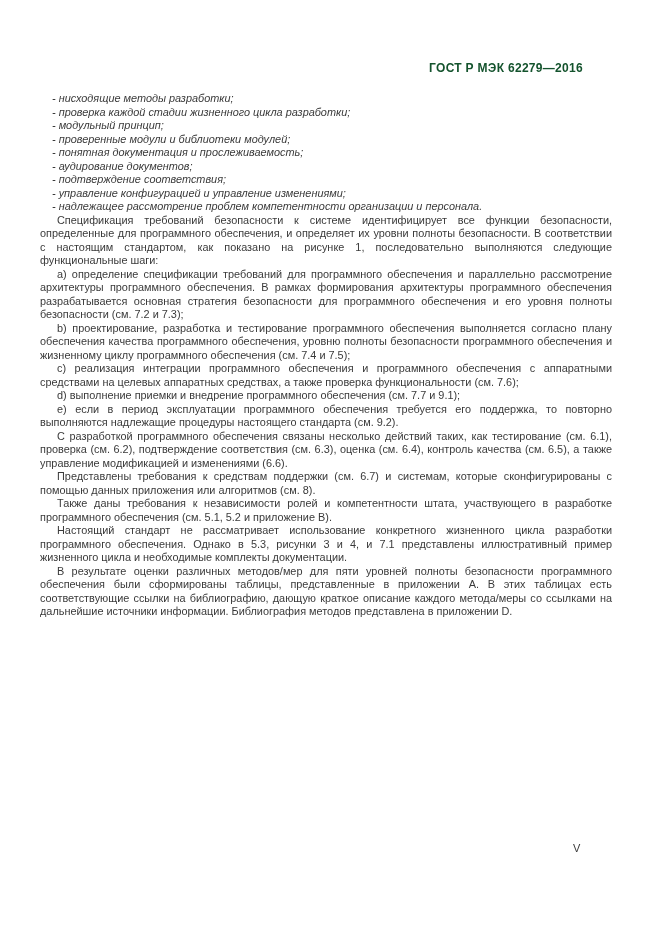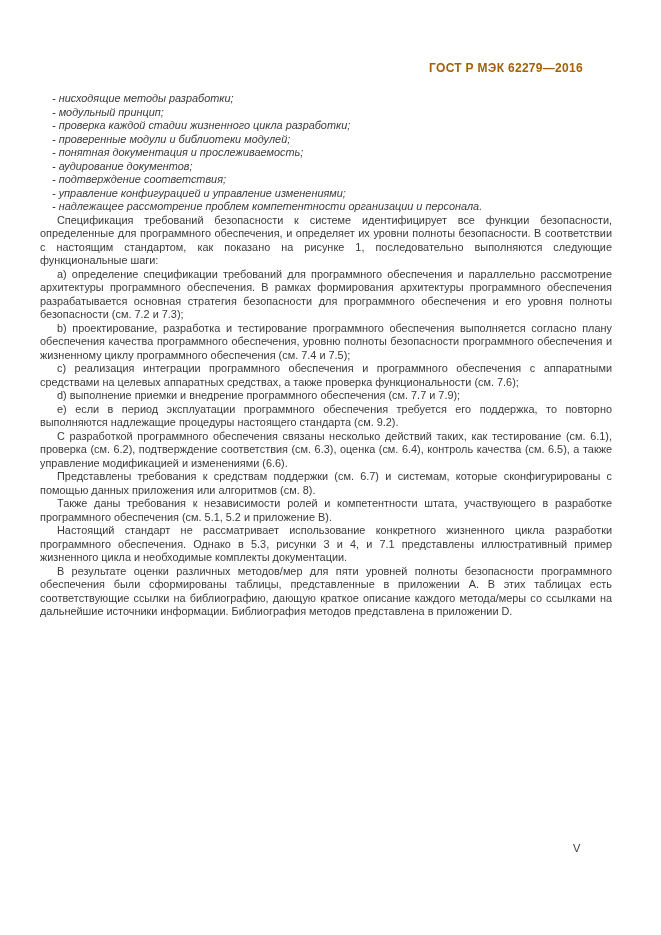--- a/index.html
+++ b/index.html
@@ -16,21 +16,21 @@
     font-family: "Liberation Sans", "DejaVu Sans", sans-serif;
     color: #3a3a3a;
   }
   .doc-header {
     position: absolute;
     top: 61px;
     right: 78px;
     font-size: 12px;
     font-weight: 700;
     letter-spacing: 0.3px;
-    color: #a16207;
+    color: #14532d;
     white-space: nowrap;
   }
   .content {
     position: absolute;
     top: 92px;
     left: 40px;
     width: 572px;
     font-size: 10.9px;
     line-height: 13.5px;
     text-align: justify;
@@ -63,35 +63,35 @@
 <body>
 
 <div class="page">
 
   <div class="doc-header">ГОСТ Р МЭК 62279—2016</div>
 
   <div class="content">
 
     <ul class="intro-list">
       <li>- нисходящие методы разработки;</li>
+      <li>- проверка каждой стадии жизненного цикла разработки;</li>
       <li>- модульный принцип;</li>
-      <li>- проверка каждой стадии жизненного цикла разработки;</li>
       <li>- проверенные модули и библиотеки модулей;</li>
       <li>- понятная документация и прослеживаемость;</li>
       <li>- аудирование документов;</li>
       <li>- подтверждение соответствия;</li>
       <li>- управление конфигурацией и управление изменениями;</li>
       <li>- надлежащее рассмотрение проблем компетентности организации и персонала.</li>
     </ul>
 
     <p>Спецификация требований безопасности к системе идентифицирует все функции безопасности, определенные для программного обеспечения, и определяет их уровни полноты безопасности. В соответствии с настоящим стандартом, как показано на рисунке 1, последовательно выполняются следующие функциональные шаги:</p>
     <p>a) определение спецификации требований для программного обеспечения и параллельно рассмотрение архитектуры программного обеспечения. В рамках формирования архитектуры программного обеспечения разрабатывается основная стратегия безопасности для программного обеспечения и его уровня полноты безопасности (см. 7.2 и 7.3);</p>
     <p>b) проектирование, разработка и тестирование программного обеспечения выполняется согласно плану обеспечения качества программного обеспечения, уровню полноты безопасности программного обеспечения и жизненному циклу программного обеспечения (см. 7.4 и 7.5);</p>
     <p>c) реализация интеграции программного обеспечения и программного обеспечения с аппаратными средствами на целевых аппаратных средствах, а также проверка функциональности (см. 7.6);</p>
-    <p>d) выполнение приемки и внедрение программного обеспечения (см. 7.7 и 7.9);</p>
+    <p>d) выполнение приемки и внедрение программного обеспечения (см. 7.7 и 9.1);</p>
     <p>e) если в период эксплуатации программного обеспечения требуется его поддержка, то повторно выполняются надлежащие процедуры настоящего стандарта (см. 9.2).</p>
     <p>С разработкой программного обеспечения связаны несколько действий таких, как тестирование (см. 6.1), проверка (см. 6.2), подтверждение соответствия (см. 6.3), оценка (см. 6.4), контроль качества (см. 6.5), а также управление модификацией и изменениями (6.6).</p>
     <p>Представлены требования к средствам поддержки (см. 6.7) и системам, которые сконфигурированы с помощью данных приложения или алгоритмов (см. 8).</p>
     <p>Также даны требования к независимости ролей и компетентности штата, участвующего в разработке программного обеспечения (см. 5.1, 5.2 и приложение B).</p>
     <p>Настоящий стандарт не рассматривает использование конкретного жизненного цикла разработки программного обеспечения. Однако в 5.3, рисунки 3 и 4, и 7.1 представлены иллюстративный пример жизненного цикла и необходимые комплекты документации.</p>
     <p>В результате оценки различных методов/мер для пяти уровней полноты безопасности программного обеспечения были сформированы таблицы, представленные в приложении A. В этих таблицах есть соответствующие ссылки на библиографию, дающую краткое описание каждого метода/меры со ссылками на дальнейшие источники информации. Библиография методов представлена в приложении D.</p>
 
   </div>
 
   <div class="page-number">V</div>

